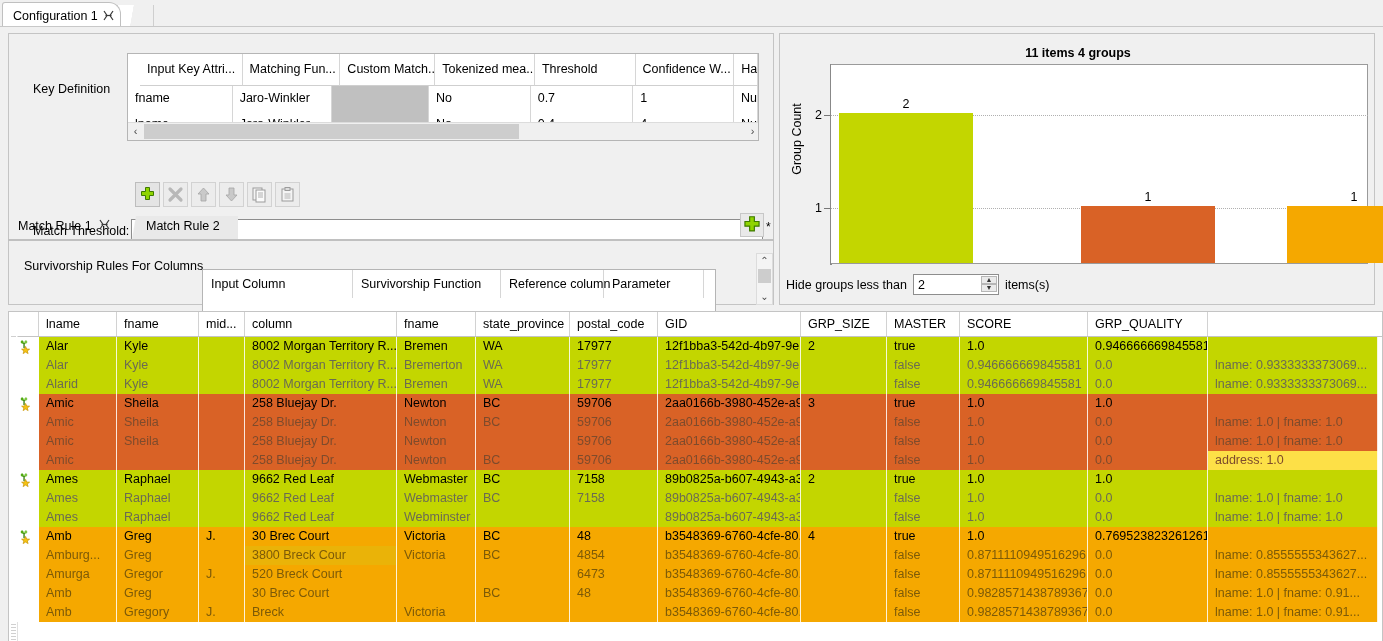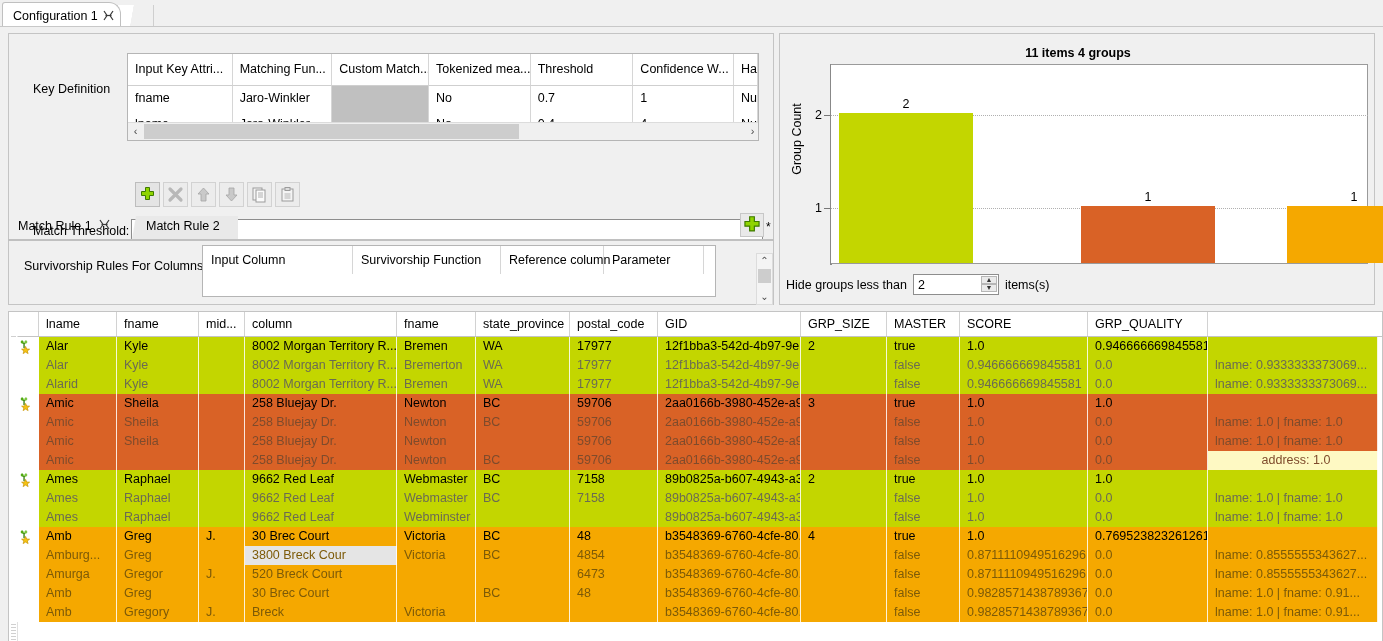--- a/index.html
+++ b/index.html
@@ -45,21 +45,21 @@
     position: absolute; font-size: 12.5px; color: #000; white-space: nowrap;
   }
 
   
   .kd-table {
     position: absolute; left: 118px; top: 19px; width: 632px; height: 88px;
     background: #ffffff; border: 1px solid #b5b5b5;
     overflow: hidden;
   }
   .kd-row { display: flex; height: 26px; }
-  .kd-row.header { height: 32px; }
+  .kd-row.header { height: 32px; margin-left: 12px; }
   .kd-cell {
     border-right: 1px solid #d6d6d6;
     padding: 5px 6px 0 7px;
     font-size: 12.5px; white-space: nowrap; overflow: hidden;
     height: 100%;
   }
   .kd-row.header .kd-cell { padding-top: 8px; border-bottom: 1px solid #cfcfcf; }
   .kd-cell.greyfill { background: #c0c0c0; }
   .kd-hscroll {
     position: absolute; left: 0; bottom: 0; width: 632px; height: 18px;
@@ -110,21 +110,21 @@
   .mr-underline { position: absolute; left: 0; top: 26px; width: 766px; height: 2px; background: #c0c0c0; }
   .mr-addbtn {
     position: absolute; right: 10px; top: 0; width: 24px; height: 24px;
     background: #e9e9e9; border: 1px solid #c7c7c7;
   }
 
   
   .sv-wrap { position: absolute; left: 8px; top: 245px; width: 766px; height: 60px; }
   .sv-label { position: absolute; left: 16px; top: 14px; font-size: 12.5px; white-space: nowrap; }
   .sv-table {
-    position: absolute; left: 194px; top: 0; width: 514px; height: 52px;
+    position: absolute; left: 194px; top: 24px; width: 514px; height: 52px;
     background: #ffffff; border: 1px solid #b5b5b5;
   }
   .sv-head { display: flex; height: 28px; }
   .sv-head .c {
     padding: 7px 6px 0 8px; font-size: 12.5px; white-space: nowrap;
     border-right: 1px solid #d6d6d6; height: 100%;
   }
   .sv-vscroll {
     position: absolute; left: 748px; top: 8px; width: 17px; height: 52px;
     background: #f4f4f4; border: 1px solid #dcdcdc;
@@ -517,21 +517,21 @@
           <div class="gc" style="width: 46px; flex: 0 0 auto; background: rgb(217, 98, 38);"></div>
           <div class="gc" style="width: 152px; flex: 0 0 auto; background: rgb(217, 98, 38);">258 Bluejay Dr.</div>
           <div class="gc" style="width: 79px; flex: 0 0 auto; background: rgb(217, 98, 38);">Newton</div>
           <div class="gc" style="width: 94px; flex: 0 0 auto; background: rgb(217, 98, 38);">BC</div>
           <div class="gc" style="width: 88px; flex: 0 0 auto; background: rgb(217, 98, 38);">59706</div>
           <div class="gc" style="width: 143px; flex: 0 0 auto; background: rgb(217, 98, 38);">2aa0166b-3980-452e-a9...</div>
           <div class="gc" style="width: 86px; flex: 0 0 auto; background: rgb(217, 98, 38);"></div>
           <div class="gc" style="width: 73px; flex: 0 0 auto; background: rgb(217, 98, 38);">false</div>
           <div class="gc" style="width: 128px; flex: 0 0 auto; background: rgb(217, 98, 38);">1.0</div>
           <div class="gc" style="width: 120px; flex: 0 0 auto; background: rgb(217, 98, 38);">0.0</div>
-          <div class="gc" style="width: 170px; flex: 0 0 auto; background: #fef9c3; text-align: center;">address: 1.0</div>
+          <div class="gc" style="width: 170px; flex: 0 0 auto; background: #fde047;">address: 1.0</div>
         </div>
         <div class="g-row master">
           <div class="g-gutter">
             <span class="masterIcon"><svg width="17" height="17" viewBox="0 0 17 17">
                 <path d="M5,2 q2,1 2,4 q-3,0 -3.5,-2 z" fill="#4ea80f"></path>
                 <path d="M9,2 q-2,1 -2,4 q3,0 3.5,-2 z" fill="#79c43c"></path>
                 <rect x="6.4" y="5" width="1.3" height="5" fill="#2f7a06"></rect>
                 <path d="M8.6,8.4 L9.7,11.0 L12.6,11.2 L10.3,12.9 L11.1,15.6 L8.6,14.1 L6.1,15.6 L6.9,12.9 L4.6,11.2 L7.5,11.0 z" fill="#f6c313" stroke="#c79400" stroke-width="0.7"></path>
               </svg></span>
           </div>
@@ -602,21 +602,21 @@
           <div class="gc" style="width: 73px; flex: 0 0 auto; background: rgb(245, 168, 0);">true</div>
           <div class="gc" style="width: 128px; flex: 0 0 auto; background: rgb(245, 168, 0);">1.0</div>
           <div class="gc" style="width: 120px; flex: 0 0 auto; background: rgb(245, 168, 0);">0.769523823261261</div>
           <div class="gc" style="width: 170px; flex: 0 0 auto; background: rgb(245, 168, 0);"></div>
         </div>
         <div class="g-row dup a">
           <div class="g-gutter"></div>
           <div class="gc" style="width: 78px; flex: 0 0 auto; background: rgb(245, 168, 0);">Amburg...</div>
           <div class="gc" style="width: 82px; flex: 0 0 auto; background: rgb(245, 168, 0);">Greg</div>
           <div class="gc" style="width: 46px; flex: 0 0 auto; background: rgb(245, 168, 0);"></div>
-          <div class="gc" style="width: 152px; flex: 0 0 auto; background: #e5e5e5;">3800 Breck Cour</div>
+          <div class="gc" style="width: 152px; flex: 0 0 auto; background: #eab308;">3800 Breck Cour</div>
           <div class="gc" style="width: 79px; flex: 0 0 auto; background: rgb(245, 168, 0);">Victoria</div>
           <div class="gc" style="width: 94px; flex: 0 0 auto; background: rgb(245, 168, 0);">BC</div>
           <div class="gc" style="width: 88px; flex: 0 0 auto; background: rgb(245, 168, 0);">4854</div>
           <div class="gc" style="width: 143px; flex: 0 0 auto; background: rgb(245, 168, 0);">b3548369-6760-4cfe-80...</div>
           <div class="gc" style="width: 86px; flex: 0 0 auto; background: rgb(245, 168, 0);"></div>
           <div class="gc" style="width: 73px; flex: 0 0 auto; background: rgb(245, 168, 0);">false</div>
           <div class="gc" style="width: 128px; flex: 0 0 auto; background: rgb(245, 168, 0);">0.8711110949516296</div>
           <div class="gc" style="width: 120px; flex: 0 0 auto; background: rgb(245, 168, 0);">0.0</div>
           <div class="gc" style="width: 170px; flex: 0 0 auto; background: rgb(245, 168, 0);">lname: 0.8555555343627...</div>
         </div>

